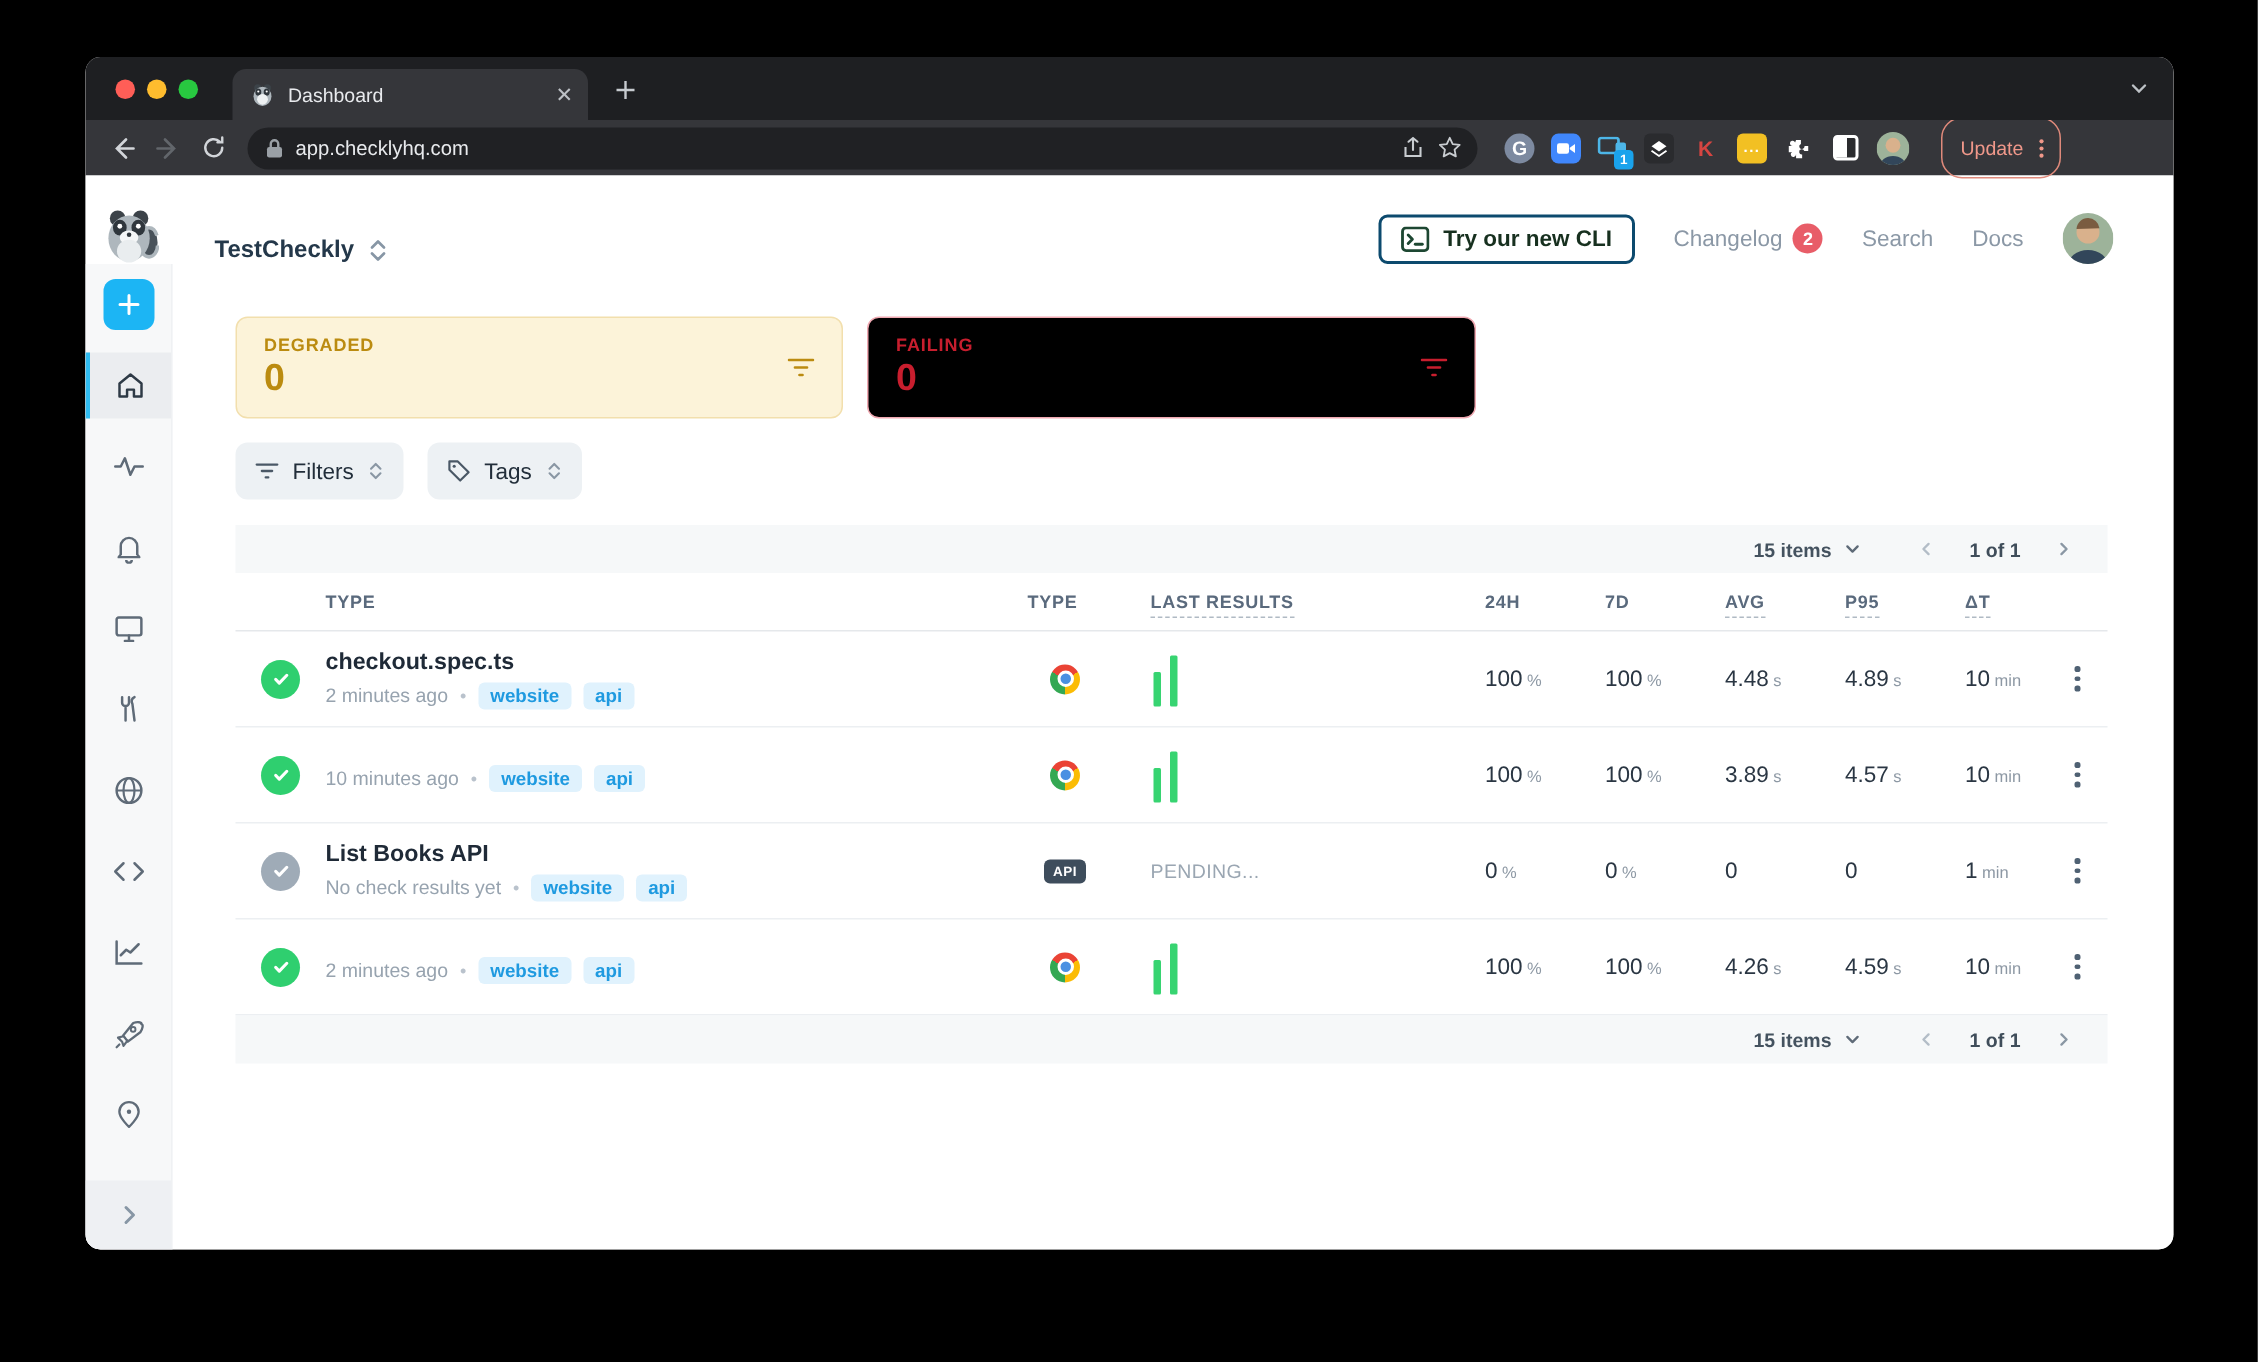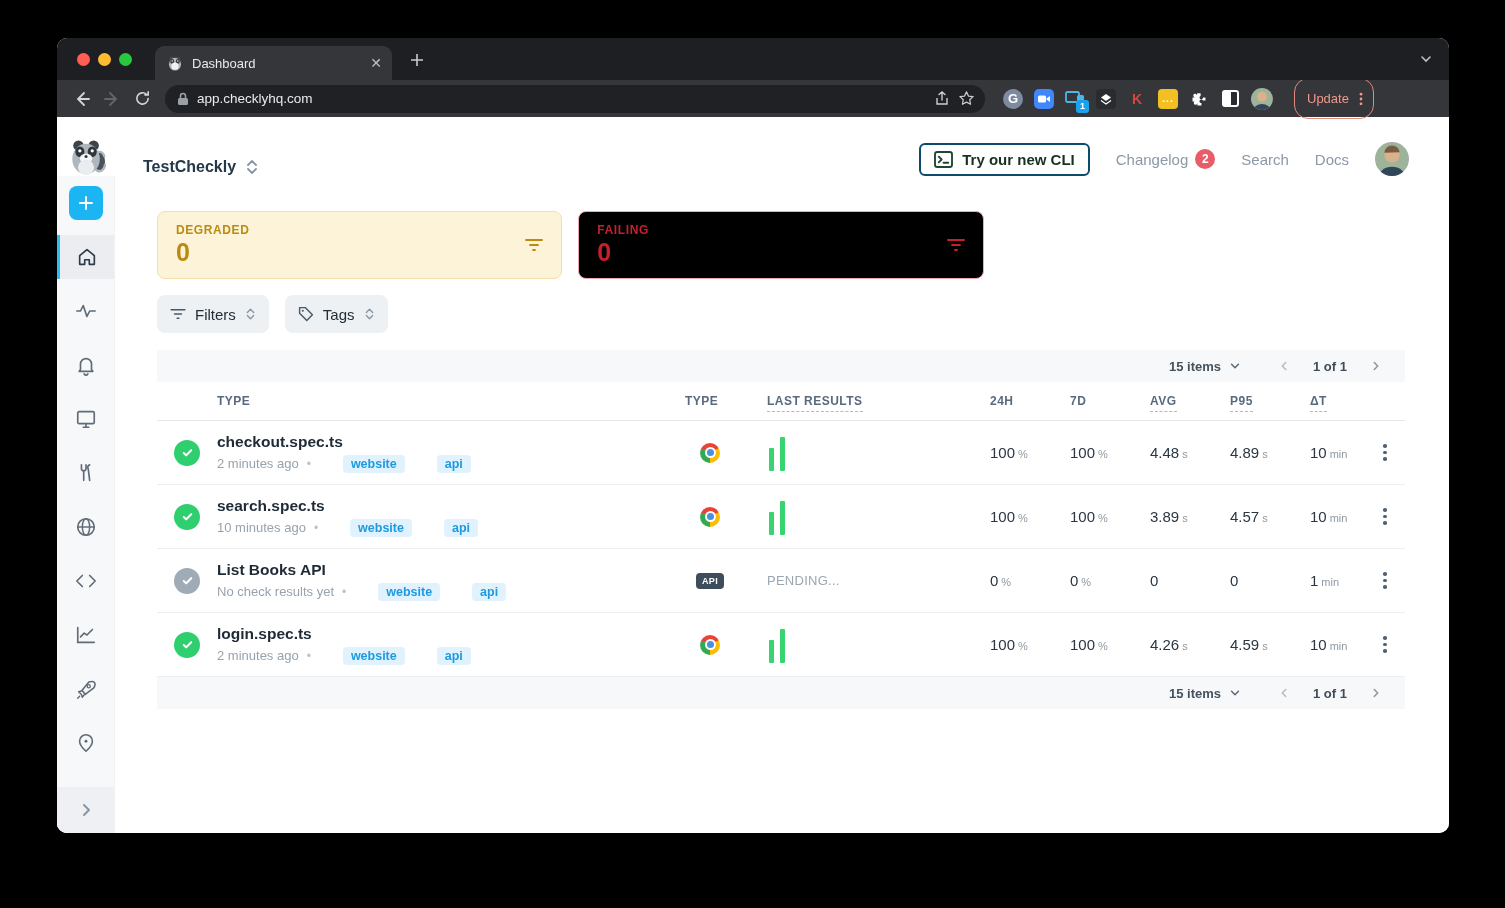--- a/index.html
+++ b/index.html
@@ -89,21 +89,21 @@
   .th .dotted { border-bottom:1px dashed #b0bac4; padding-bottom:3px; }
   .row { height:64px; border-bottom:1px solid #eceff2; cursor:pointer; }
   .status-cell { display:flex; justify-content:center; }
   .status-circle { width:26px; height:26px; border-radius:50%; display:flex; align-items:center; justify-content:center; }
   .status-circle.ok { background:#2fcf6f; }
   .status-circle.na { background:#9fabb7; }
   .name-main { font-size:15.5px; font-weight:bold; color:#1f2a37; }
   .name-sub { margin-top:4px; display:flex; align-items:center; gap:8px; }
   .meta { font-size:13px; color:#97a3af; }
   .dot-sep { color:#b9c2cc; font-size:12px; }
-  .tag { background:#e0f2fd; color:#1f9ae0; font-size:12.5px; font-weight:bold; padding:2px 8px; border-radius:4px; cursor:pointer;margin-left:24px; }
+  .tag { background:#e0f2fd; color:#1f9ae0; font-size:12.5px; font-weight:bold; padding:2px 8px; border-radius:4px; cursor:pointer; }
   .type-cell { display:flex; justify-content:center; }
   .chrome { width:20px; height:20px; border-radius:50%; background:conic-gradient(#ea4335 0 60deg, #fbbc05 60deg 180deg, #34a853 180deg 300deg, #ea4335 300deg 360deg); position:relative; }
   .chrome::after { content:''; position:absolute; inset:4.5px; border-radius:50%; background:#4a90e2; border:2px solid #fff; }
   .api-chip { background:#3e4d5c; color:#fff; font-size:9px; font-weight:bold; letter-spacing:.04em; padding:3px 6px; border-radius:4px; }
   .bars { display:flex; align-items:flex-end; gap:6px; height:36px; padding-left:14px; }
   .bar { width:5px; background:#37d471; border-radius:1px; }
   .bar.b1 { height:23px; } .bar.b2 { height:34px; }
   .pending { padding-left:12px; font-size:13px; color:#9aa6b2; letter-spacing:.02em; }
   .metric { padding-left:20px; white-space:nowrap; }
   .metric .v { font-size:15px; color:#2a3643; }
@@ -466,21 +466,20 @@
 
           <div class="grid-row row">
             <div class="status-cell">
                 <div class="status-circle ok">
                   <svg width="13" height="13" viewBox="0 0 14 14">
                     <path d="M3 7.5l2.6 2.6L11 4.5" fill="none" stroke="#fff" stroke-width="2.2" stroke-linecap="round" stroke-linejoin="round"></path>
                   </svg>
                 </div>
               </div>
             <div>
-              <div class="name-main">search.spec.ts</div>
               <div class="name-sub">
                 <span class="meta">10 minutes ago</span>
                 <span class="dot-sep">•</span>
                 <span class="tag">website</span>
                 <span class="tag">api</span>
               </div>
             </div>
             <div class="type-cell">
                 <div class="chrome"></div>
               </div>
@@ -535,21 +534,20 @@
 
           <div class="grid-row row">
             <div class="status-cell">
                 <div class="status-circle ok">
                   <svg width="13" height="13" viewBox="0 0 14 14">
                     <path d="M3 7.5l2.6 2.6L11 4.5" fill="none" stroke="#fff" stroke-width="2.2" stroke-linecap="round" stroke-linejoin="round"></path>
                   </svg>
                 </div>
               </div>
             <div>
-              <div class="name-main">login.spec.ts</div>
               <div class="name-sub">
                 <span class="meta">2 minutes ago</span>
                 <span class="dot-sep">•</span>
                 <span class="tag">website</span>
                 <span class="tag">api</span>
               </div>
             </div>
             <div class="type-cell">
                 <div class="chrome"></div>
               </div>

